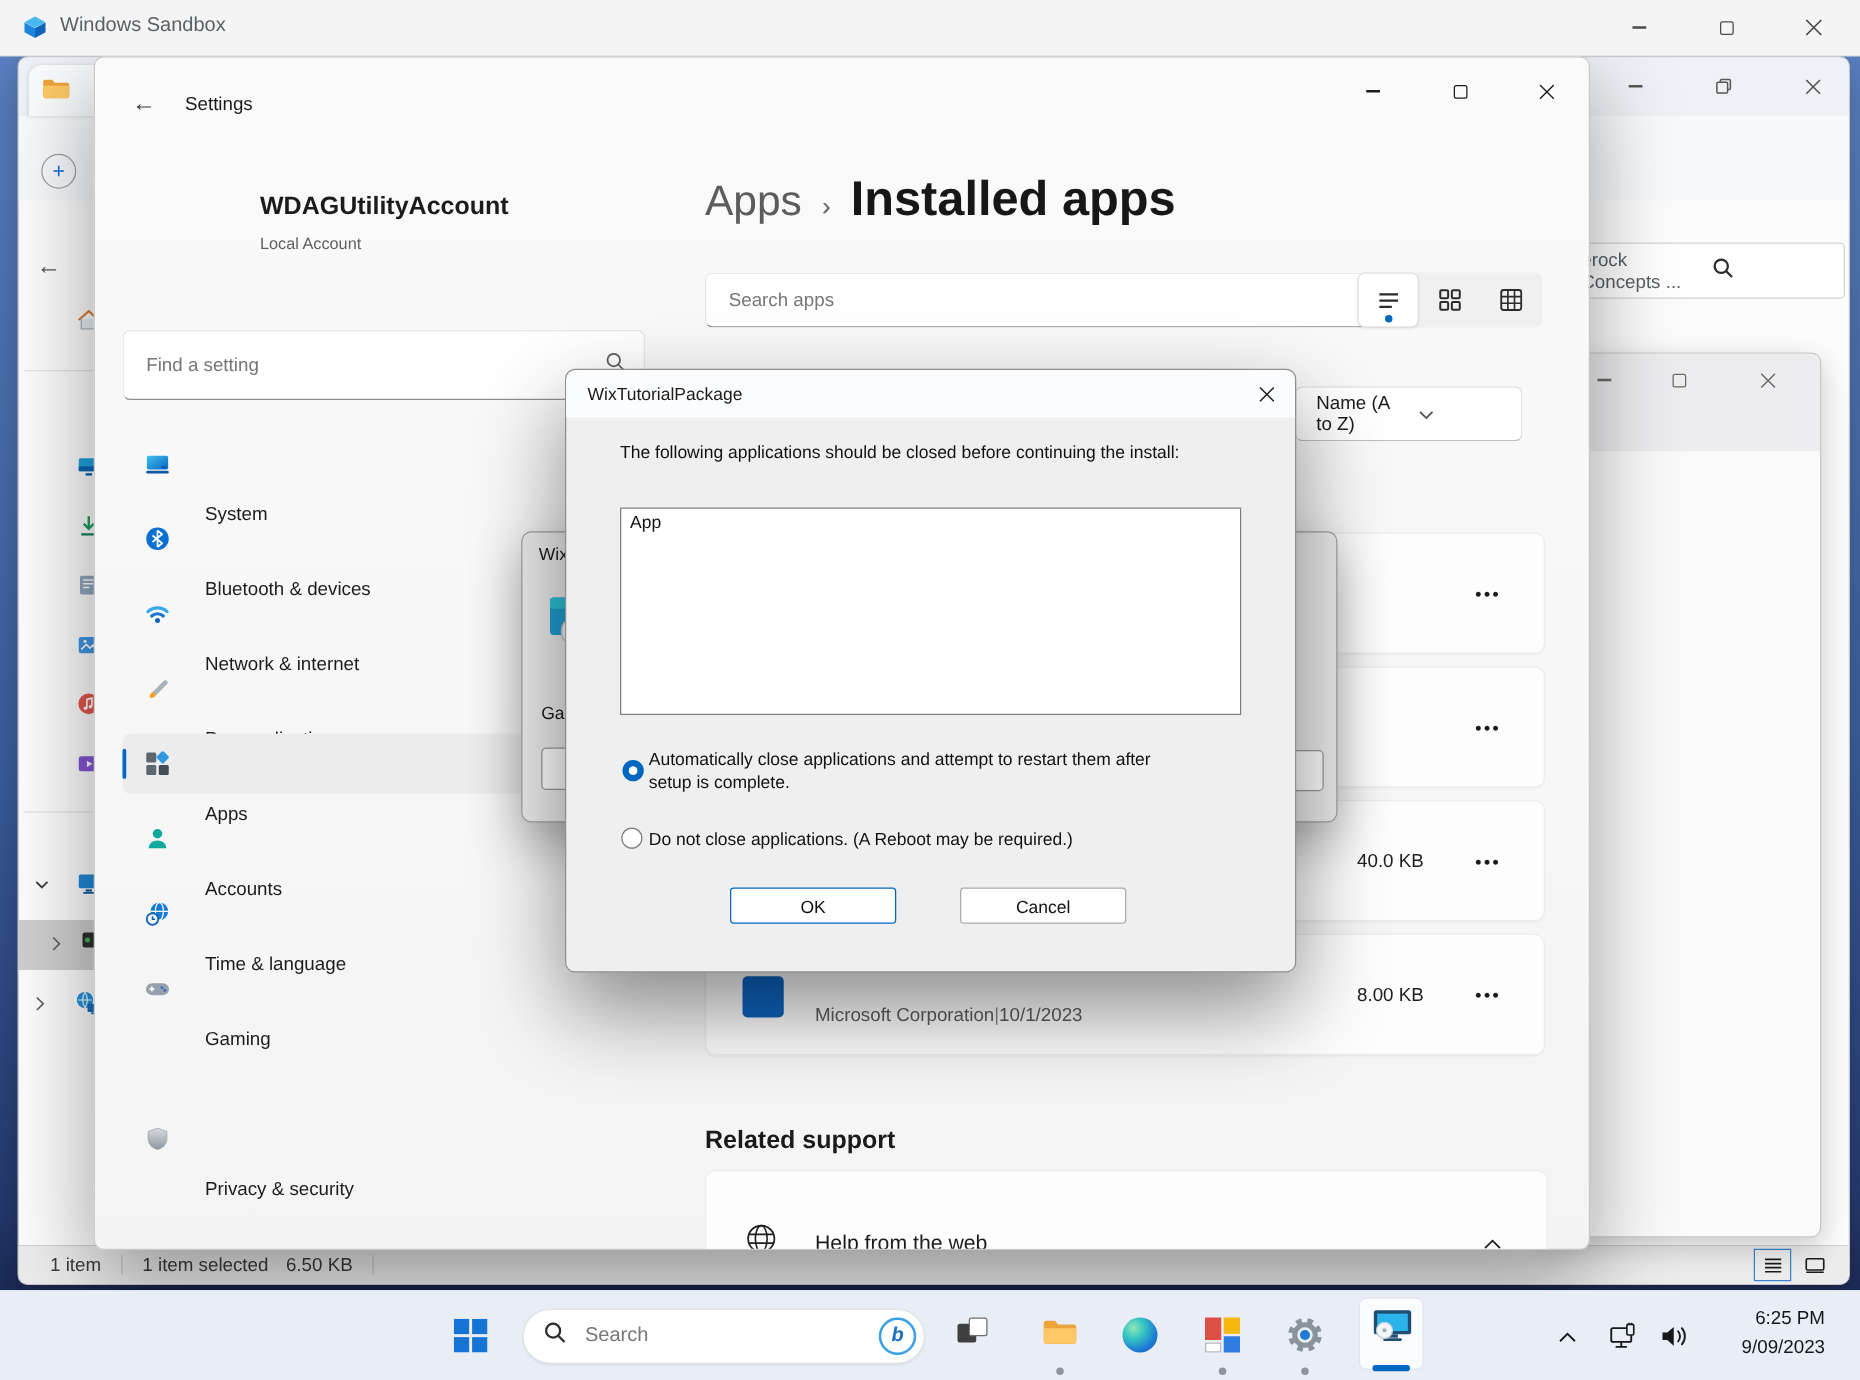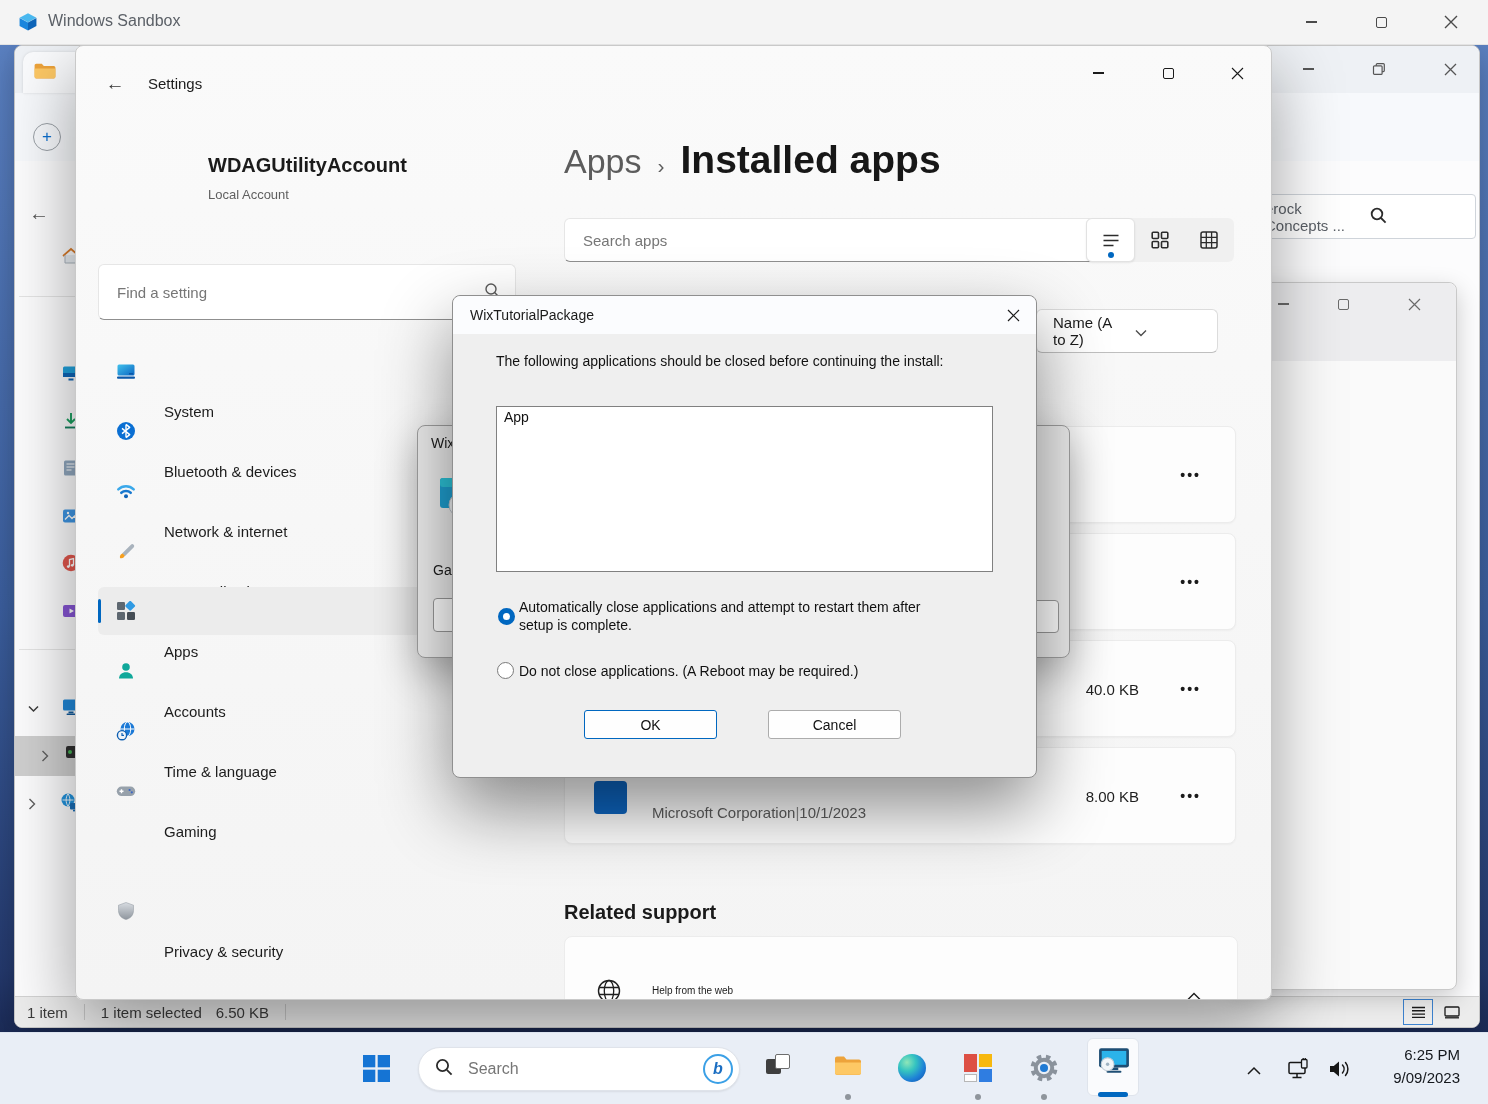--- a/index.html
+++ b/index.html
@@ -69,21 +69,21 @@
   .sortbox{position:absolute;left:960px;top:263px;width:182px;height:44px;background:#fff;border:1px solid #dcdcdc;border-bottom:1px solid #bfbfbf;border-radius:6px;display:flex;align-items:center;}
   .sortbox span{margin-left:16px;font-size:15px;color:#1b1b1b;flex:1;}
   .app-row{position:absolute;left:488px;width:672px;height:97px;background:#fdfdfd;border:1px solid #ececec;border-radius:8px;box-shadow:0 1px 2px rgba(0,0,0,.04);}
   .row-size{position:absolute;right:96px;top:50%;transform:translateY(-50%);font-size:15px;color:#1f1f1f;}
   .row-more{position:absolute;right:34px;top:50%;transform:translateY(-50%);font-weight:700;font-size:14px;letter-spacing:2px;color:#1b1b1b;}
   .row-appicon{position:absolute;left:29px;top:33px;width:33px;height:33px;background:#0d65c0;border-radius:4px;}
   .row-meta{position:absolute;left:87px;top:56px;display:flex;gap:0;font-size:15px;color:#5d5d5d;}
   .row-meta .pipe{color:#8a8a8a;}
   .related-h{position:absolute;left:488px;top:855px;font-size:20px;font-weight:600;color:#1a1a1a;}
   .help-card{position:absolute;left:488px;top:890px;width:674px;height:110px;background:#fdfdfd;border:1px solid #ececec;border-radius:8px;}
-  .help-label{position:absolute;left:87px;top:48px;font-size:10px;color:#1b1b1b;}
+  .help-label{position:absolute;left:87px;top:48px;font-size:17px;color:#1b1b1b;}
 
   
   .installer{left:417px;top:425px;width:653px;height:233px;background:#ebebeb;border:1px solid #9f9f9f;border-radius:8px;z-index:5;box-shadow:0 15px 40px rgba(0,0,0,.3);}
   .inst-title{position:absolute;left:13px;top:9px;font-size:14px;color:#1b1b1b;white-space:nowrap;}
   .inst-text{position:absolute;left:15px;top:136px;font-size:14px;color:#1b1b1b;}
   .w32btn{position:absolute;background:#fdfdfd;border:1px solid #989898;border-radius:4px;}
 
   
   .dialog{left:452px;top:295px;width:585px;height:483px;background:#efefef;border:1px solid #8f8f8f;border-radius:8px;z-index:6;box-shadow:0 30px 70px rgba(0,0,0,.45);}
   .dlg-titlebar{position:absolute;left:0;top:0;width:100%;height:38px;background:#fbfcfe;border-radius:8px 8px 0 0;}
@@ -239,21 +239,21 @@
     <div class="fe-side" style="left:44px;top:746px;">
       <svg width="22" height="20" viewBox="0 0 22 20">
           <circle cx="9" cy="8" r="6.5" fill="#2293dd"></circle>
           <path d="M3.5 8h11M9 1.8c-2.5 3.5-2.5 8.9 0 12.4M9 1.8c2.5 3.5 2.5 8.9 0 12.4" stroke="#fff" stroke-width=".9" fill="none"></path>
           <rect x="11" y="11" width="10" height="6.5" rx="1" fill="#1b6fb8"></rect>
           <rect x="14" y="17.8" width="4" height="1.6" fill="#1b6fb8"></rect>
         </svg>
     </div>
 
     <div class="fe-status">
-      <span style="margin-left:12px;">1 item</span>
+      <span style="margin-left:25px;">1 item</span>
       <span class="sdiv"></span>
       <span>1 item selected</span>
       <span style="margin-left:14px;">6.50 KB</span>
       <span class="sdiv"></span>
       <span class="fe-viewbtn sel" style="right:46px;">
         <svg width="15" height="13" viewBox="0 0 15 13">
             <path d="M1 1.5h13M1 4.8h13M1 8.1h13M1 11.4h13" stroke="#1b1b1b" stroke-width="1.4"></path>
           </svg>
       </span>
       <span class="fe-viewbtn" style="right:12px;">

